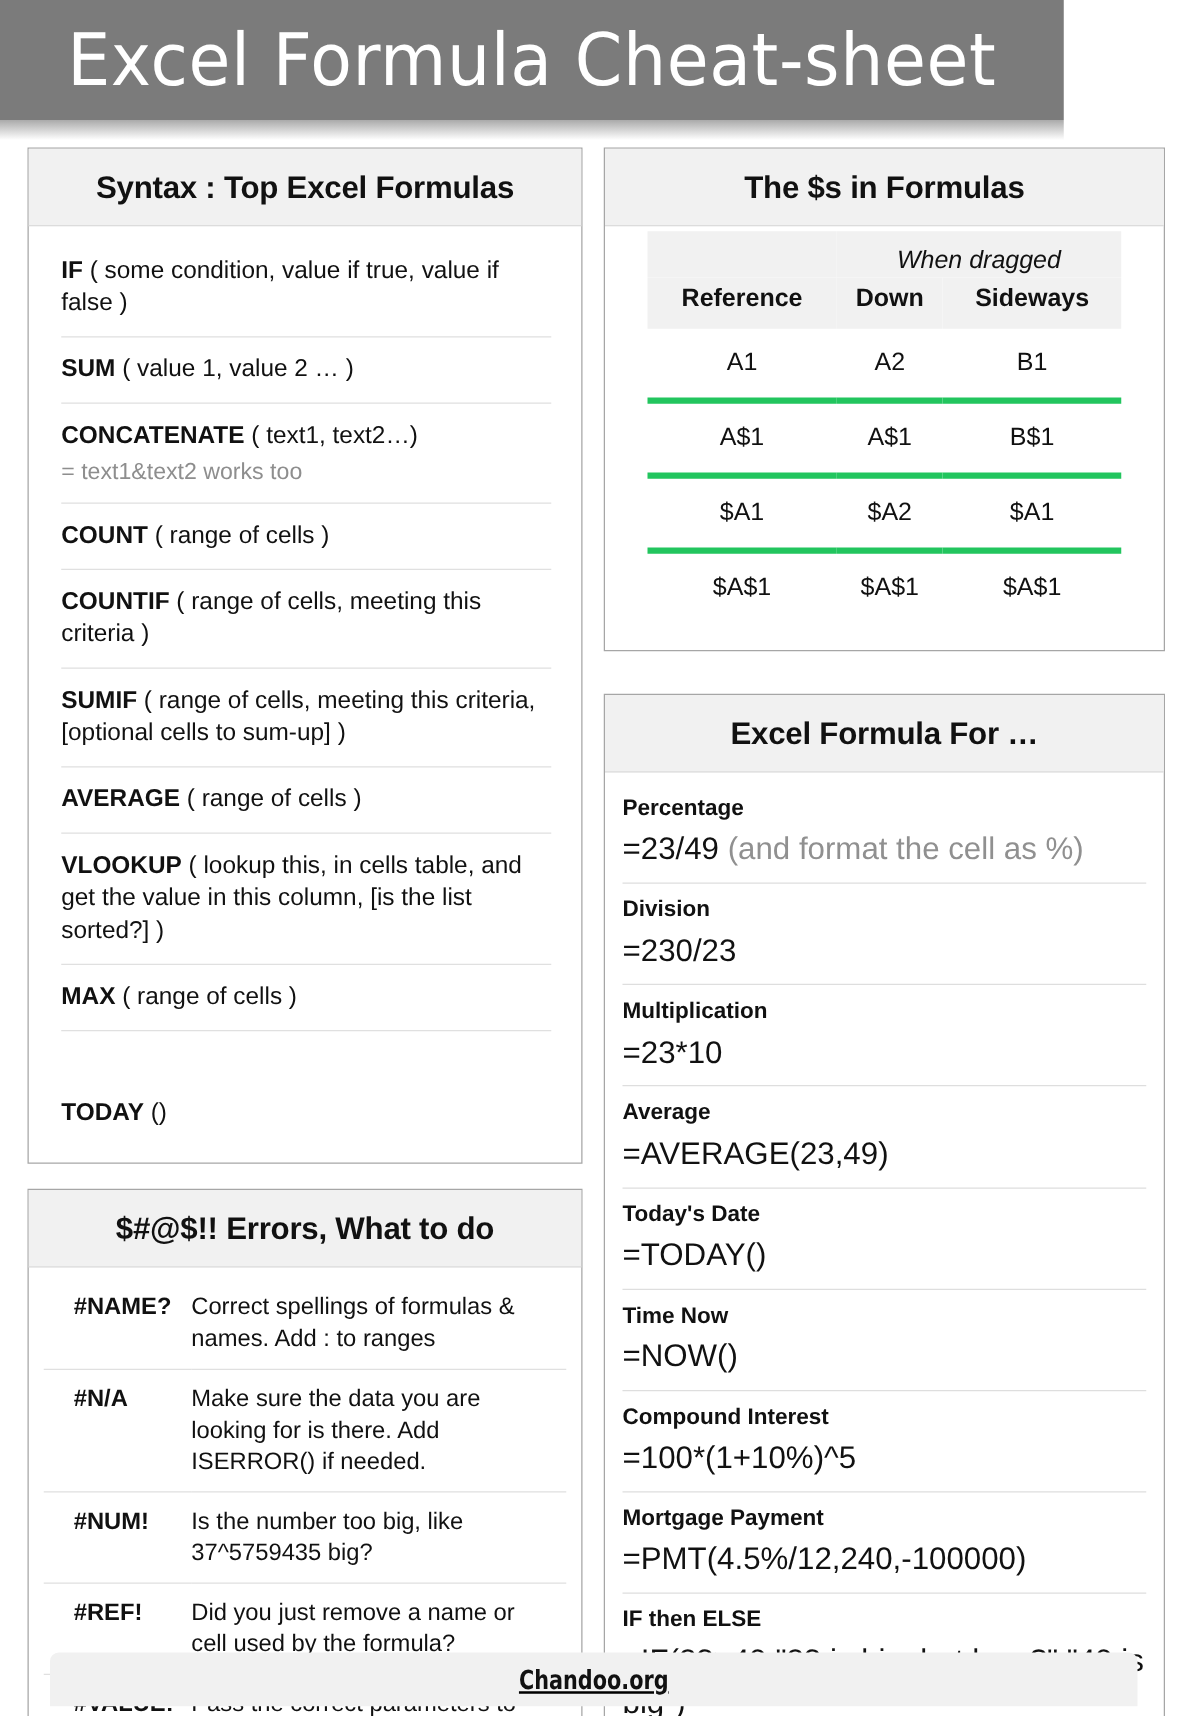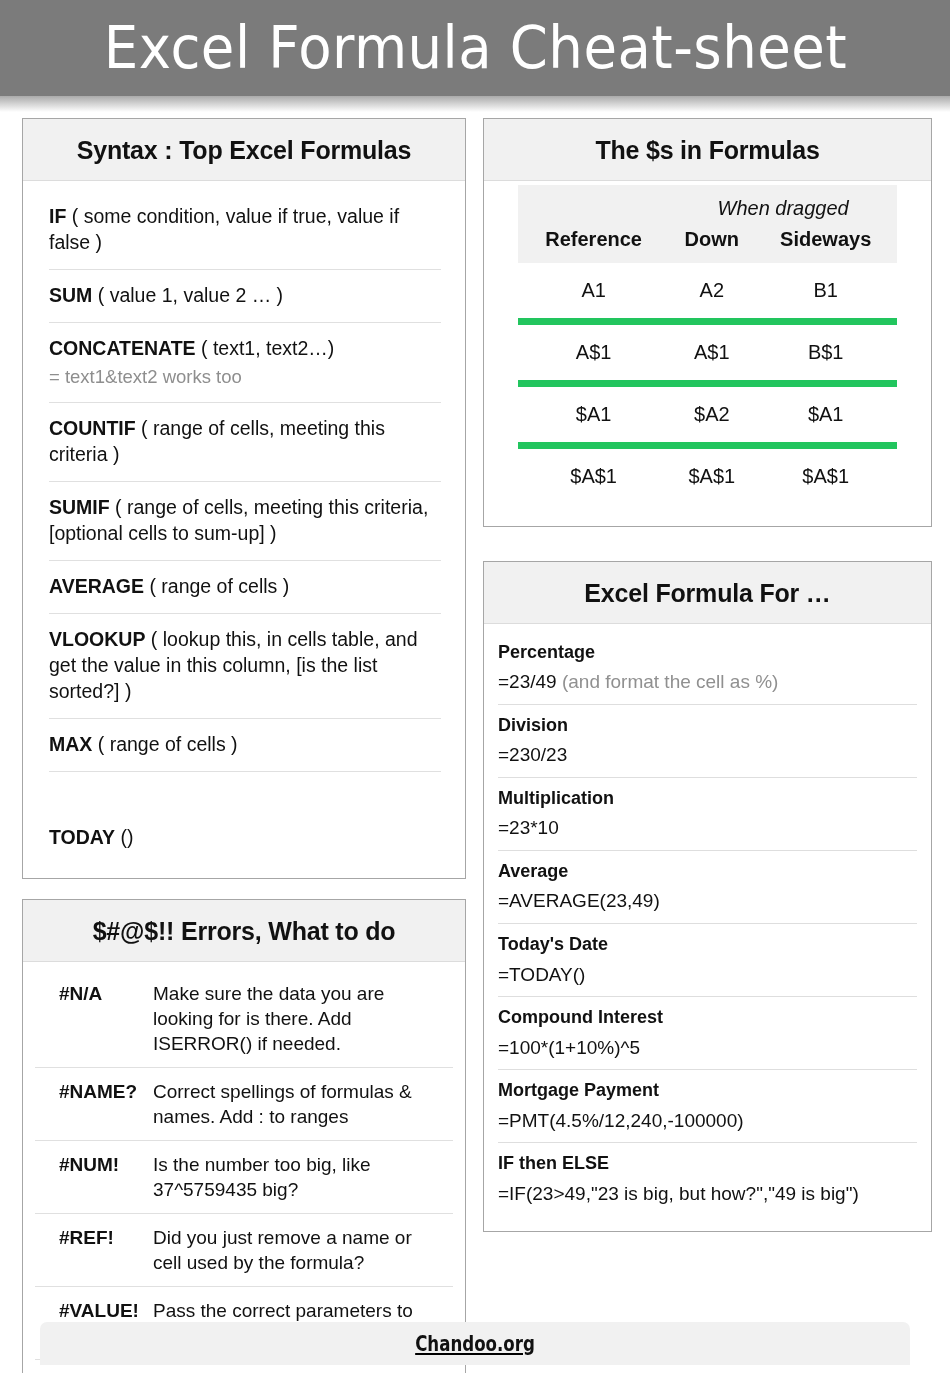--- a/index.html
+++ b/index.html
@@ -8,21 +8,21 @@
     width: 950px;
     height: 1373px;
     background: #ffffff;
     font-family: "Liberation Sans", sans-serif;
     position: relative;
     overflow: hidden;
   }
 
   
   .header {
-    width: 950px;
+    width: 851px;
     height: 96px;
     background: #7b7b7b;
     display: flex;
     align-items: center;
     justify-content: center;
     position: relative;
   }
   .header::after {
     content: "";
     position: absolute;
@@ -102,39 +102,39 @@
     font-size: 20px;
     font-weight: bold;
     padding: 6px 0 12px;
     text-align: center;
     color: #111;
   }
   .dollar-table td.cell {
     text-align: center;
     font-size: 20px;
     padding: 16px 0 16px;
-    border-bottom: 7px solid #22c55e;
+    border-bottom: 5px solid #22c55e;
     color: #111;
   }
   .dollar-table tr:last-child td.cell { border-bottom: none; }
 
   
   .ff-row {
     border-bottom: 1px solid #dedede;
     padding: 9px 0 9px 0;
   }
   .ff-row:last-child { border-bottom: none; }
   .ff-label {
     font-size: 18px;
     font-weight: bold;
     color: #111;
     line-height: 1.3;
   }
   .ff-formula {
-    font-size: 19px;
+    font-size: 25px;
     color: #111;
     line-height: 1.35;
     margin-top: 5px;
   }
   .ff-formula .muted { color: #909090; }
 
   
   .err-table { width: 100%; border-collapse: collapse; }
   .err-table td {
     border-bottom: 1px solid #e0e0e0;
@@ -184,41 +184,42 @@
 <div class="sheet">
 
   <div class="col-left">
 
     <div class="panel">
       <div class="panel-title">Syntax : Top Excel Formulas</div>
       <div class="panel-body" id="syntax-list">
           <div class="syn-row"><b>IF</b><span> ( some condition, value if true, value if false )</span></div>
           <div class="syn-row"><b>SUM</b><span> ( value 1, value 2 … )</span></div>
           <div class="syn-row"><b>CONCATENATE</b><span> ( text1, text2…)</span><span class="syn-sub">= text1&amp;text2 works too</span></div>
+          <div class="syn-row"><b>COUNT</b><span> ( range of cells )</span></div>
           <div class="syn-row"><b>COUNTIF</b><span> ( range of cells, meeting this criteria )</span></div>
           <div class="syn-row"><b>SUMIF</b><span> ( range of cells, meeting this criteria, [optional cells to sum-up] )</span></div>
           <div class="syn-row"><b>AVERAGE</b><span> ( range of cells )</span></div>
           <div class="syn-row"><b>VLOOKUP</b><span> ( lookup this, in cells table, and get the value in this column, [is the list sorted?] )</span></div>
           <div class="syn-row"><b>MAX</b><span> ( range of cells )</span></div>
           <div class="syn-row"><b>TODAY</b><span> ()</span></div>
         </div>
     </div>
 
     <div class="panel">
       <div class="panel-title">$#@$!! Errors, What to do</div>
       <div class="panel-body-tight">
         <table class="err-table">
           <tbody id="errors-rows">
               <tr>
+                <td class="err-code">#NAME?</td>
+                <td class="err-desc">Correct spellings of formulas &amp; names. Add : to ranges</td>
+              </tr>
+              <tr>
                 <td class="err-code">#N/A</td>
                 <td class="err-desc">Make sure the data you are looking for is there. Add ISERROR() if needed.</td>
-              </tr>
-              <tr>
-                <td class="err-code">#NAME?</td>
-                <td class="err-desc">Correct spellings of formulas &amp; names. Add : to ranges</td>
               </tr>
               <tr>
                 <td class="err-code">#NUM!</td>
                 <td class="err-desc">Is the number too big, like 37^5759435 big?</td>
               </tr>
               <tr>
                 <td class="err-code">#REF!</td>
                 <td class="err-desc">Did you just remove a name or cell used by the formula?</td>
               </tr>
               <tr>
@@ -296,20 +297,24 @@
           </div>
           <div class="ff-row">
             <div class="ff-label">Average</div>
             <div class="ff-formula"><span>=AVERAGE(23,49)</span></div>
           </div>
           <div class="ff-row">
             <div class="ff-label">Today's Date</div>
             <div class="ff-formula"><span>=TODAY()</span></div>
           </div>
           <div class="ff-row">
+            <div class="ff-label">Time Now</div>
+            <div class="ff-formula"><span>=NOW()</span></div>
+          </div>
+          <div class="ff-row">
             <div class="ff-label">Compound Interest</div>
             <div class="ff-formula"><span>=100*(1+10%)^5</span></div>
           </div>
           <div class="ff-row">
             <div class="ff-label">Mortgage Payment</div>
             <div class="ff-formula"><span>=PMT(4.5%/12,240,-100000)</span></div>
           </div>
           <div class="ff-row">
             <div class="ff-label">IF then ELSE</div>
             <div class="ff-formula"><span>=IF(23&gt;49,"23 is big, but how?","49 is big")</span></div>

